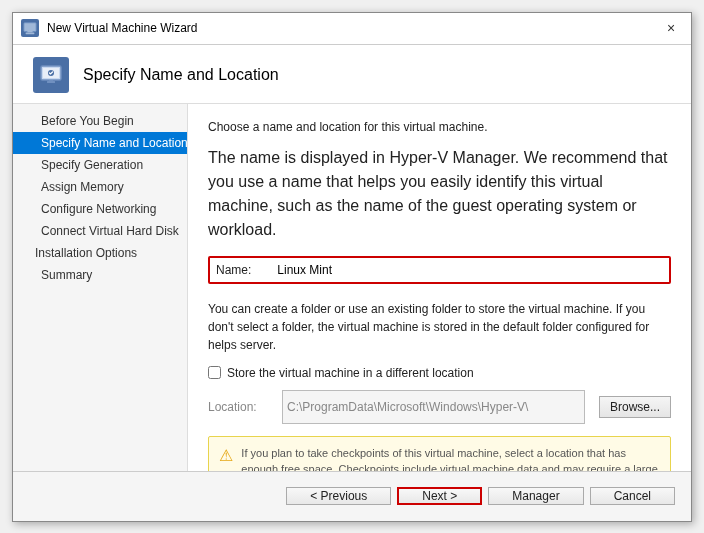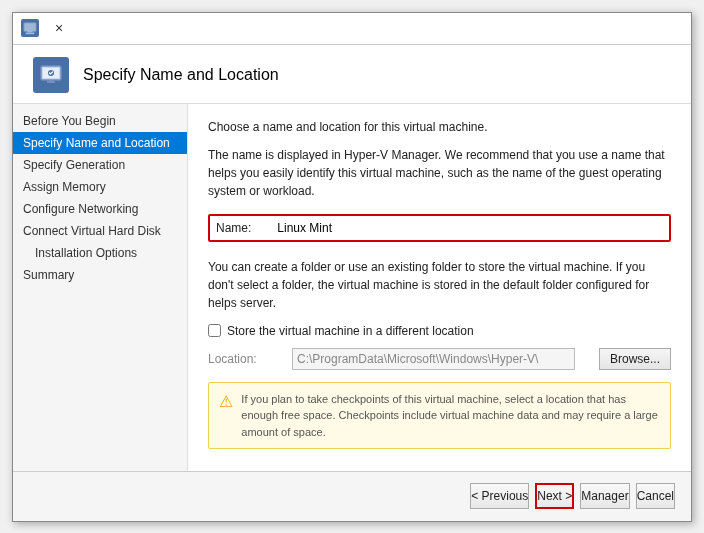--- a/index.html
+++ b/index.html
@@ -97,21 +97,21 @@
       overflow: hidden;
     }
     .sidebar {
       width: 175px;
       background: #f5f5f5;
       border-right: 1px solid #ddd;
       padding-top: 6px;
       flex-shrink: 0;
     }
     .sidebar-item {
-      padding: 4px 10px;
+      padding: 4px 28px;
       font-size: 12px;
       color: #333;
       cursor: pointer;
       white-space: nowrap;
     }
     .sidebar-item.active {
       background: #0078d7;
       color: #fff;
     }
     .sidebar-item.sub {
@@ -123,21 +123,21 @@
       overflow-y: auto;
       background: #fff;
     }
     .main-intro {
       font-size: 12px;
       color: #222;
       margin-bottom: 10px;
       line-height: 1.5;
     }
     .main-description {
-      font-size: 12px;
+      font-size: 16px;
       color: #222;
       margin-bottom: 14px;
       line-height: 1.5;
     }
     .name-row {
       display: flex;
       align-items: center;
       margin-bottom: 16px;
       border: 2px solid #cc0000;
       border-radius: 2px;
@@ -180,33 +180,33 @@
       margin: 0;
       flex-shrink: 0;
     }
     .checkbox-label {
       font-size: 12px;
       color: #222;
     }
     .location-row {
       display: flex;
       align-items: center;
-      gap: 24px;
+      gap: 14px;
       margin-bottom: 12px;
     }
     .location-label {
       font-size: 12px;
       color: #888;
       white-space: nowrap;
       flex-shrink: 0;
       width: 60px;
     }
     .location-input {
       flex: 1;
-      height: 22px;
+      height: 34px;
       border: 1px solid #bbb;
       padding: 2px 4px;
       font-size: 12px;
       color: #888;
       font-family: 'Segoe UI', Tahoma, sans-serif;
       background: #f5f5f5;
       outline: none;
     }
     .browse-btn {
       height: 22px;
@@ -243,22 +243,22 @@
       border-top: 1px solid #ccc;
       padding: 10px 16px;
       display: flex;
       justify-content: flex-end;
       align-items: center;
       gap: 6px;
       background: #f5f5f5;
       height: 50px;
     }
     .footer-btn {
-      height: 26px;
-      padding: 0 0;
+      height: 18px;
+      padding: 0 23px;
       border: 1px solid #aaa;
       background: linear-gradient(to bottom, #f8f8f8, #e8e8e8);
       font-size: 12px;
       cursor: pointer;
       color: #222;
       font-family: 'Segoe UI', Tahoma, sans-serif;
     }
     .footer-btn.primary {
       border: 2px solid #cc0000;
       background: linear-gradient(to bottom, #f8f8f8, #e8e8e8);
@@ -270,20 +270,21 @@
 <div class="window">
 
   <div class="title-bar">
     <div class="title-bar-icon">
       <svg viewBox="0 0 16 16" fill="none" xmlns="http://www.w3.org/2000/svg">
         <rect x="1" y="2" width="14" height="10" rx="1" fill="#a0b8d8" stroke="#6a8fc0" stroke-width="1"></rect>
         <rect x="3" y="13" width="10" height="2" rx="0.5" fill="#a0b8d8"></rect>
         <rect x="5" y="11" width="6" height="2" fill="#a0b8d8"></rect>
       </svg>
     </div>
+    <span class="title-bar-text">New Virtual Machine Wizard</span>
     <button class="title-bar-close">×</button>
   </div>
 
   <div class="header-area">
     <div class="header-icon">
       <svg viewBox="0 0 24 24" fill="none" xmlns="http://www.w3.org/2000/svg">
         <rect x="2" y="3" width="20" height="14" rx="1.5" fill="#c8d8f0" stroke="#7090c0" stroke-width="1.5"></rect>
         <rect x="4" y="5" width="16" height="10" fill="#e8eef8"></rect>
         <rect x="8" y="18" width="8" height="2" rx="0.5" fill="#7090c0"></rect>
         <rect x="10" y="17" width="4" height="1.5" fill="#7090c0"></rect>

